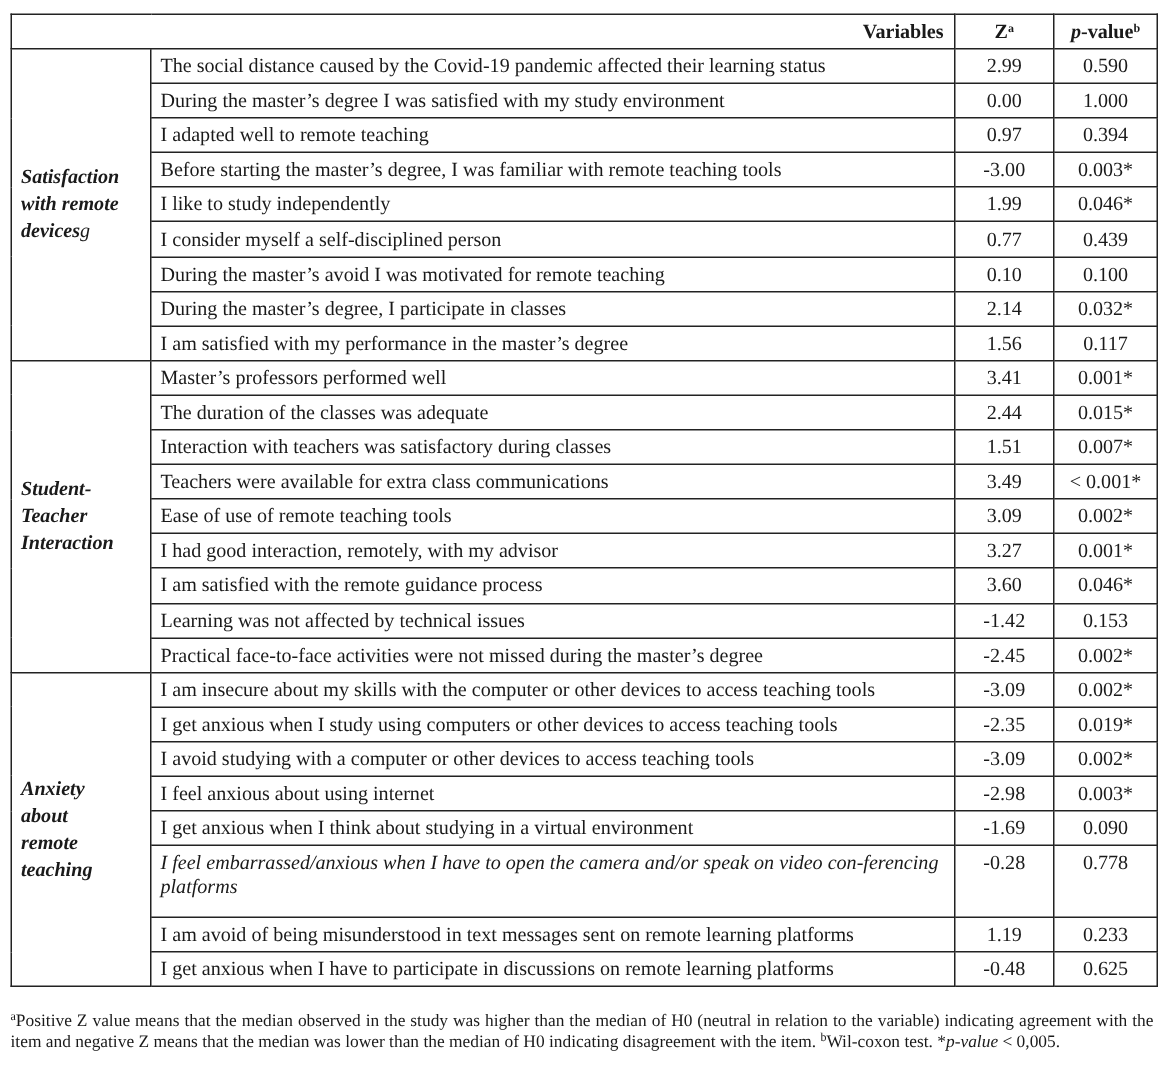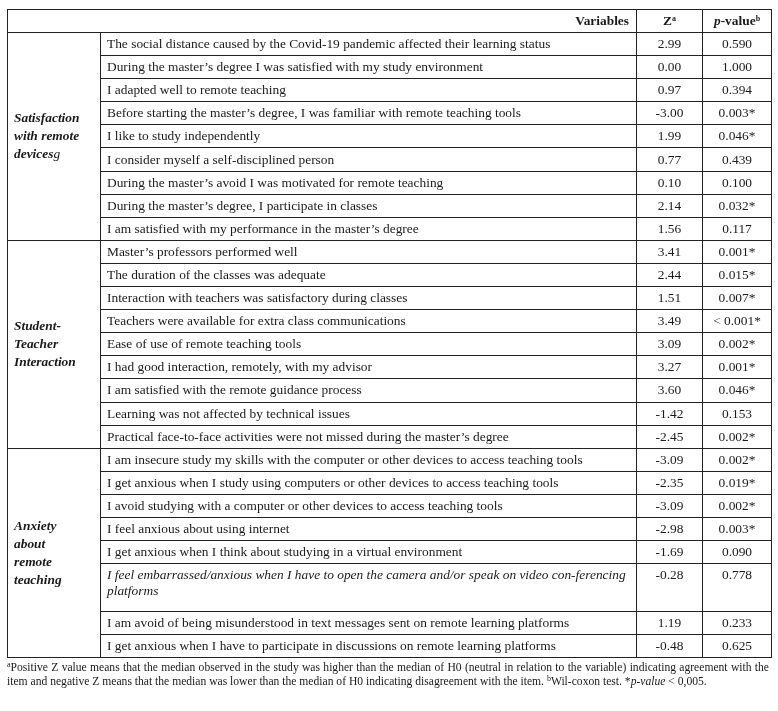--- a/index.html
+++ b/index.html
@@ -8,21 +8,21 @@
   table { border-collapse: collapse; width: 764px; table-layout: fixed; font-size: 13.4px; }
   td, th { border: 1.2px solid #222; padding: 0 7px; height: 22.1px; line-height: 16px; vertical-align: middle; }
   th { font-weight: bold; text-align: right; height: 22px; }
   th.c, td.c { text-align: center; padding: 0 2px; }
   td.group { font-weight: bold; font-style: italic; vertical-align: middle; line-height: 18px; padding-left: 6px; margin-top: 48px; }
   td.group .last { font-weight: normal; }
   td.item { padding-left: 6px; }
   td.tall { height: 44px; line-height: 16px; vertical-align: top; padding-top: 3px; font-style: italic; }
   td.tallc { vertical-align: top; padding-top: 3px; }
   sup { font-size: 8px; vertical-align: 4px; line-height: 0; }
-  .foot { font-size: 11.6px; line-height: 14px; margin-top: 3px; text-align: justify; padding-right: 2px; }
+  .foot { font-size: 11.6px; line-height: 14px; margin-top: 16px; text-align: justify; padding-right: 2px; }
   .it { font-style: italic; }
 </style>
 </head>
 <body>
 
 <div class="wrap">
   <table>
     <colgroup>
       <col style="width:93px">
       <col style="width:536px">
@@ -124,21 +124,21 @@
           <td class="c">-1.42</td>
           <td class="c">0.153</td>
         </tr>
         <tr>
           <td class="item">Practical face-to-face activities were not missed during the master’s degree</td>
           <td class="c">-2.45</td>
           <td class="c">0.002*</td>
         </tr>
         <tr>
           <td class="group" rowspan="8"><span>Anxiety</span><br><span>about</span><br><span>remote</span><br><span>teaching</span></td>
-          <td class="item">I am insecure study my skills with the computer or other devices to access teaching tools</td>
+          <td class="item">I am insecure about my skills with the computer or other devices to access teaching tools</td>
           <td class="c">-3.09</td>
           <td class="c">0.002*</td>
         </tr>
         <tr>
           <td class="item">I get anxious when I study using computers or other devices to access teaching tools</td>
           <td class="c">-2.35</td>
           <td class="c">0.019*</td>
         </tr>
         <tr>
           <td class="item">I avoid studying with a computer or other devices to access teaching tools</td>

